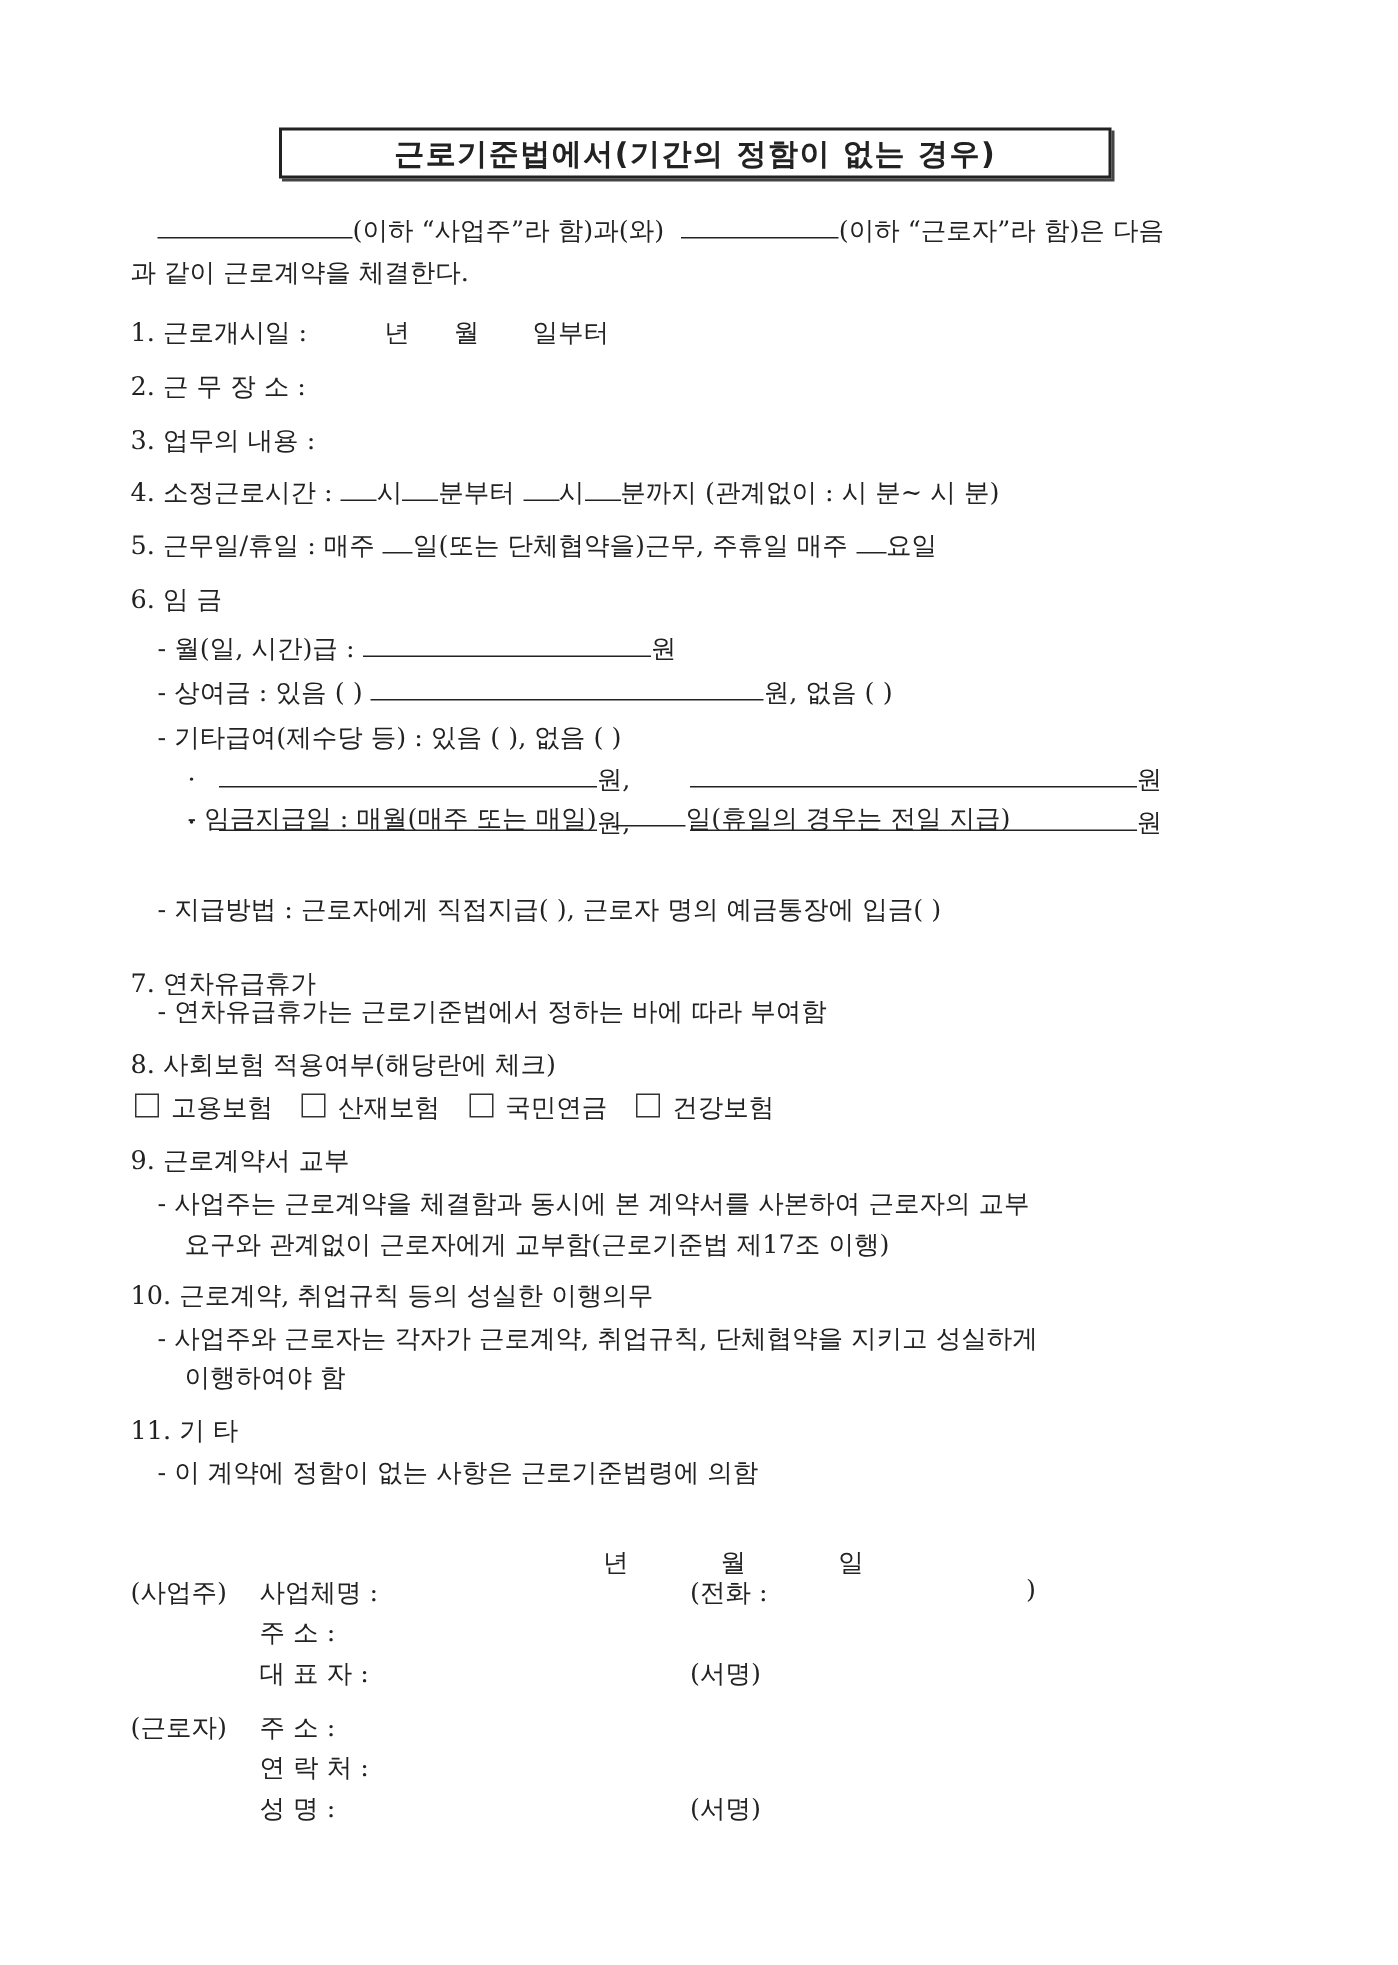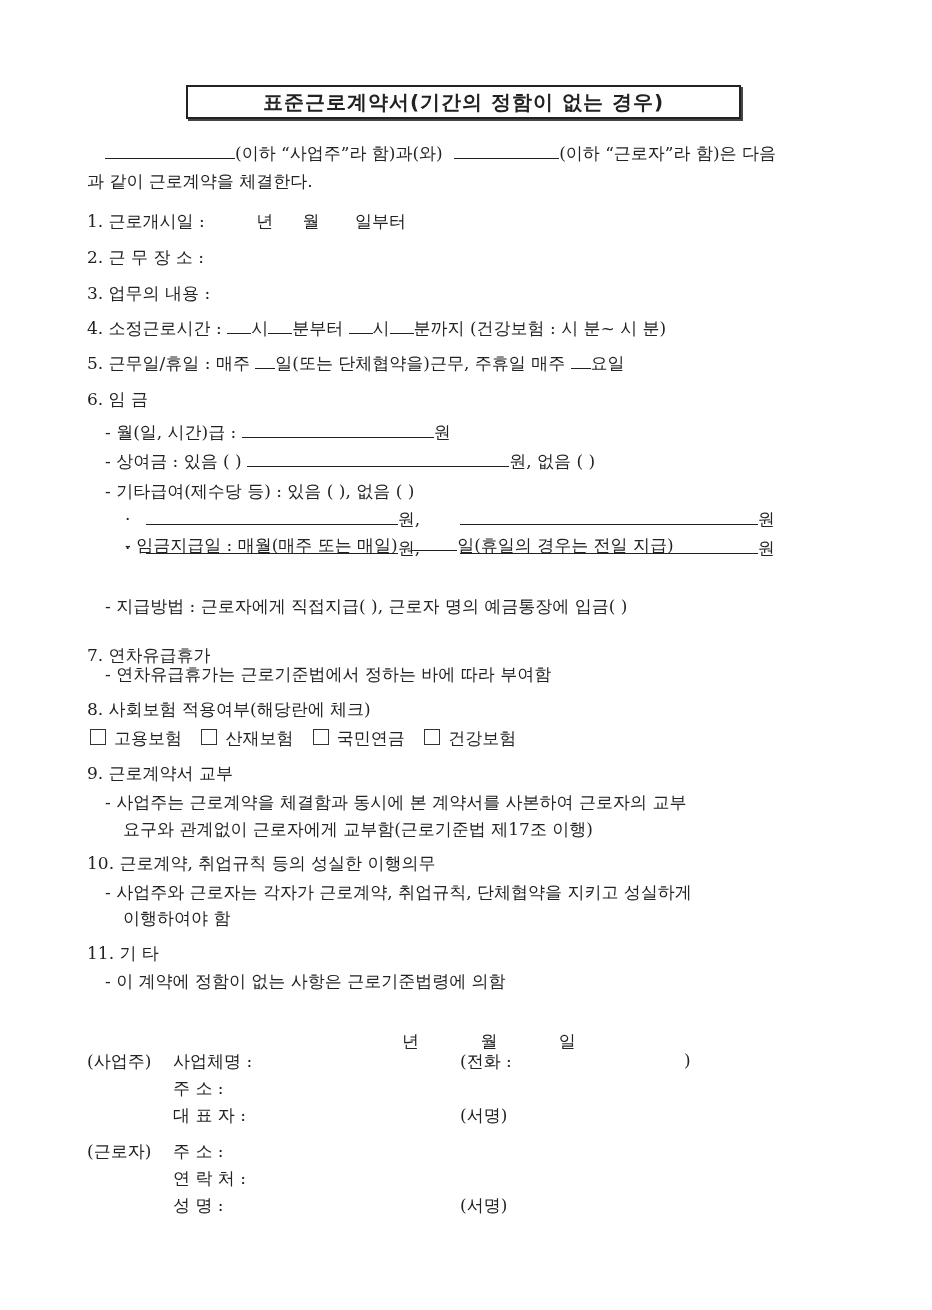--- a/index.html
+++ b/index.html
@@ -11,21 +11,21 @@
                display:flex; align-items:center; justify-content:center;
                font-family:"DejaVu Sans","Liberation Sans",sans-serif; font-weight:bold; font-size:20px; letter-spacing:1px; }
   .blank { display:inline-block; border-bottom:1.5px solid #222; height:14px; vertical-align:baseline; }
   .cb { display:inline-block; width:14px; height:14px; border:1.3px solid #333; vertical-align:-1px; margin-right:8px; }
   .sp { display:inline-block; }
 </style>
 </head>
 <body>
 
 <div class="title-box">
-  <span>표준근로계약서(기간의 정함이 없는 경우)</span>
+  <span>근로기준법에서(기간의 정함이 없는 경우)</span>
 </div>
 
 <div class="abs" style="left:105px;top:142px;text-align:center;">
   <span class="blank" style="width:130px;"></span><span>(이하 “사업주”라 함)과(와)</span>
   <span class="blank" style="width:105px;margin-left:6px;"></span><span>(이하 “근로자”라 함)은 다음</span>
 </div>
 <div class="abs" style="left:87px;top:170px;">과 같이 근로계약을 체결한다.</div>
 
 <div class="abs" style="left:87px;top:210px;">
   <span>1. 근로개시일 :</span>
@@ -35,21 +35,21 @@
 </div>
 
 <div class="abs" style="left:87px;top:246px;">2. 근 무 장 소 :</div>
 
 <div class="abs" style="left:87px;top:282px;">3. 업무의 내용 :</div>
 
 <div class="abs" style="left:87px;top:317px;">
   <span>4. 소정근로시간 :</span>
   <span class="blank" style="width:24px;"></span><span>시</span><span class="blank" style="width:24px;"></span><span>분부터</span>
   <span class="blank" style="width:24px;"></span><span>시</span><span class="blank" style="width:24px;"></span><span>분까지</span>
-  <span>(건강보험 :  시  분~  시   분)</span>
+  <span>(관계없이 :  시  분~  시   분)</span>
 </div>
 
 <div class="abs" style="left:87px;top:352px;">
   <span>5. 근무일/휴일 : 매주</span>
   <span class="blank" style="width:20px;"></span><span>일(또는 단체협약을)근무, 주휴일 매주</span>
   <span class="blank" style="width:20px;"></span><span>요일</span>
 </div>
 
 <div class="abs" style="left:87px;top:388px;">6. 임   금</div>
 <div class="abs" style="left:105px;top:421px;">

